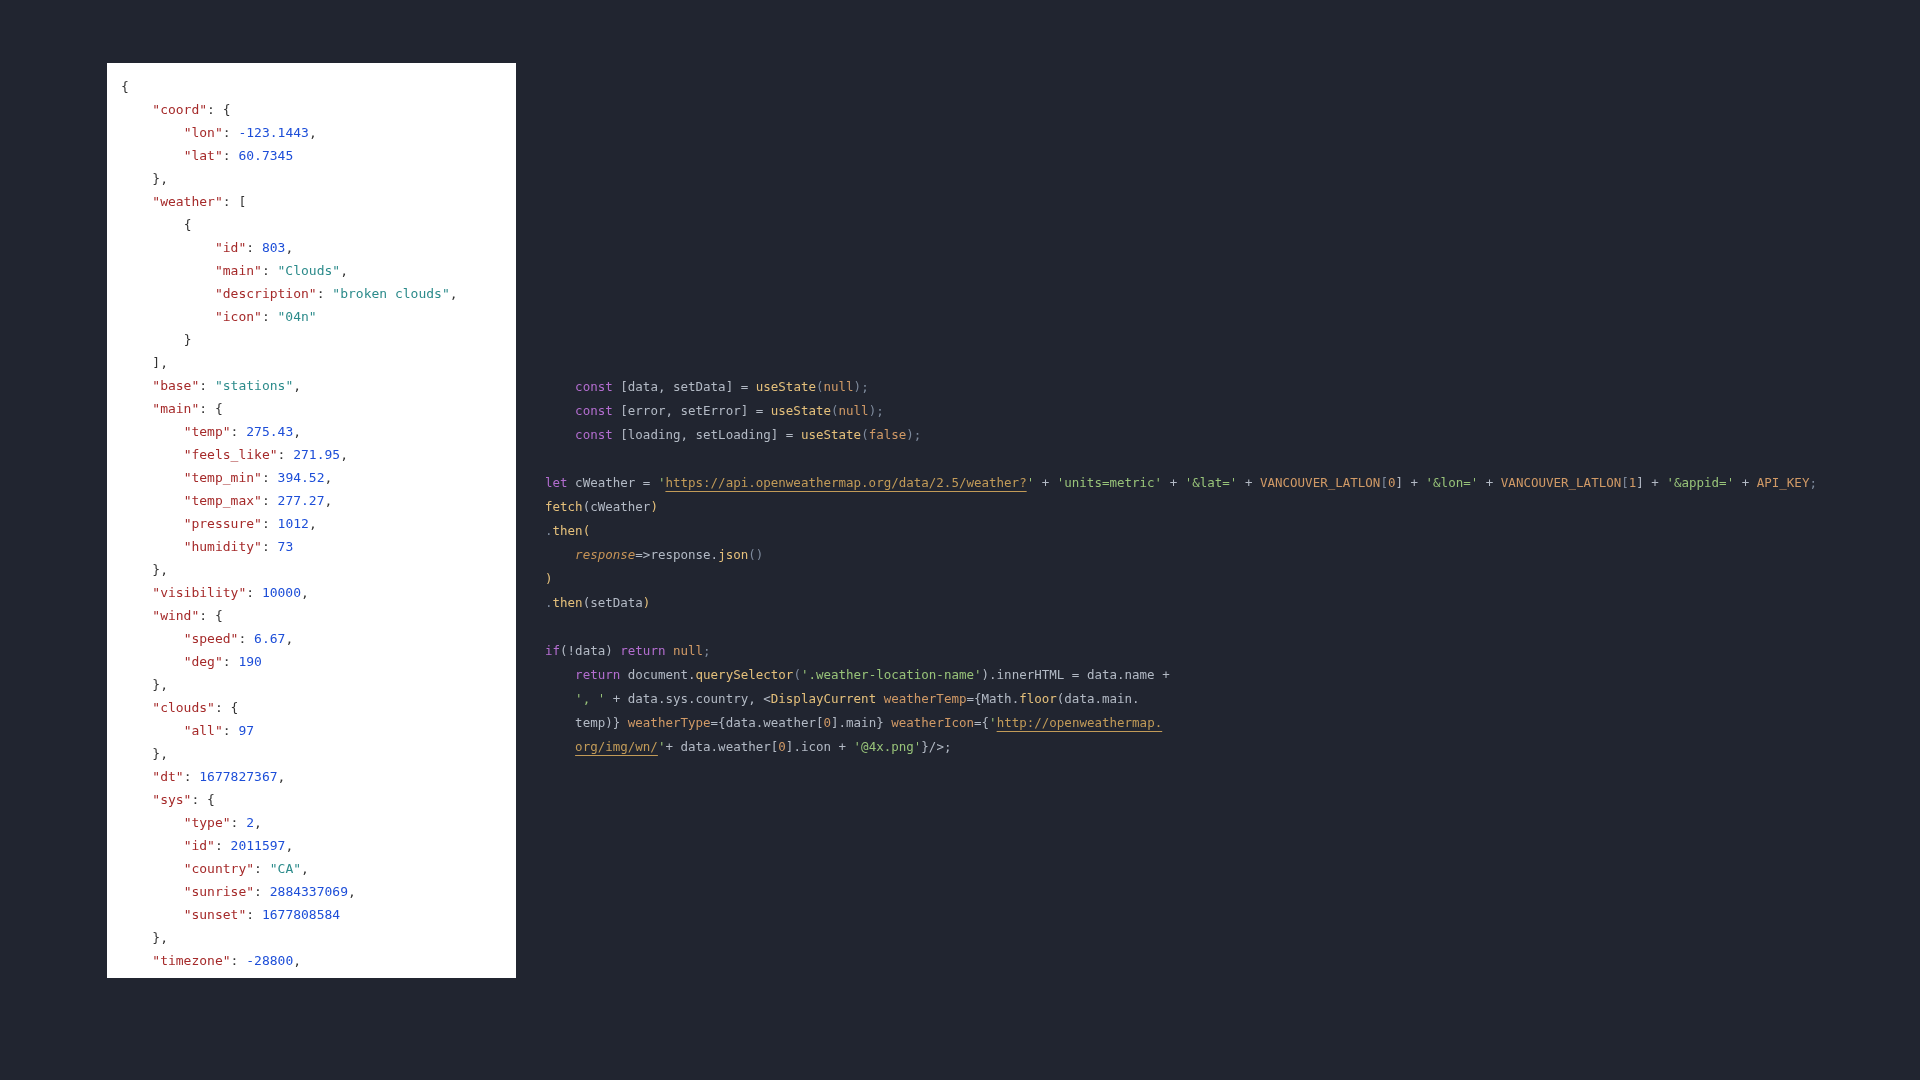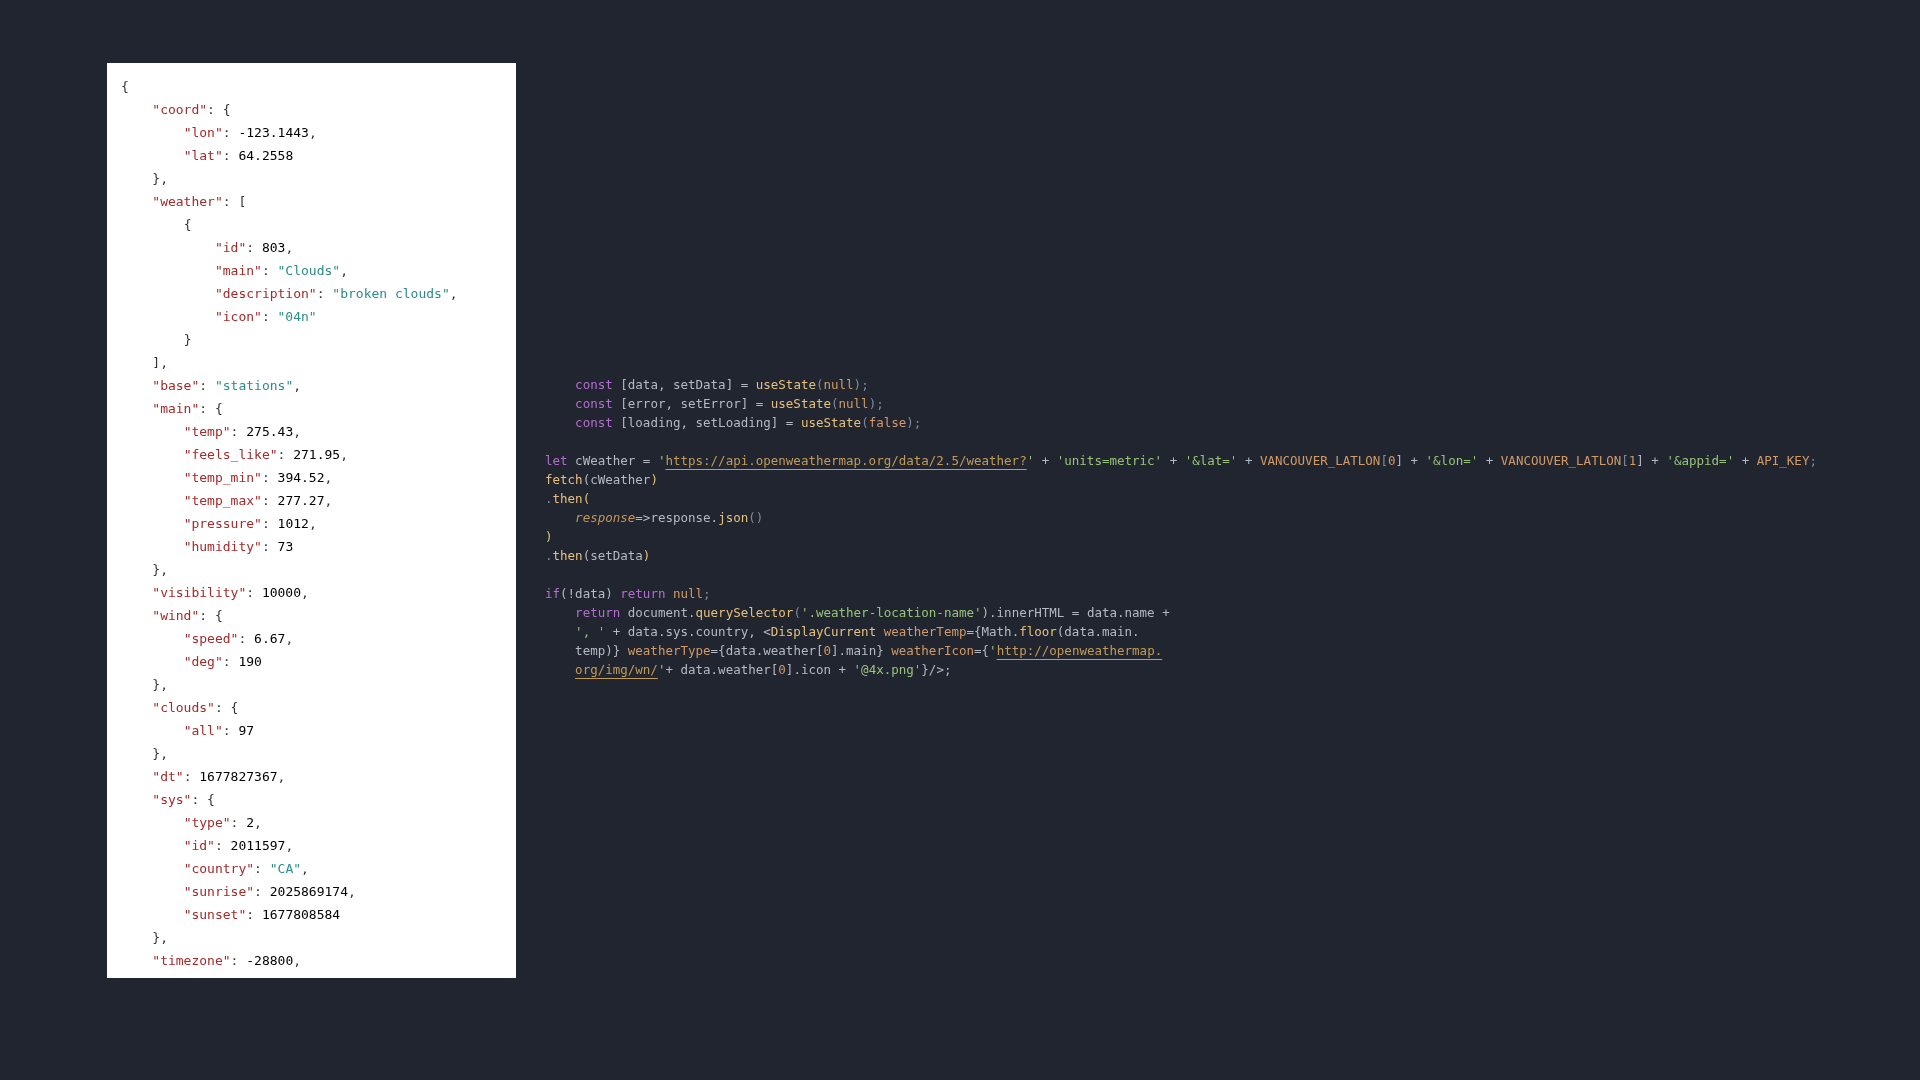--- a/index.html
+++ b/index.html
@@ -5,25 +5,25 @@
   html,body{margin:0;padding:0;width:1920px;height:1080px;background:#212530;overflow:hidden;}
   body{font-family:Consolas,"Courier New",monospace;font-size:13px;-webkit-font-smoothing:antialiased;}
   .stage{position:relative;width:1920px;height:1080px;}
 
   
   .json-panel{position:absolute;left:107px;top:63px;width:409px;height:915px;background:#ffffff;
               box-sizing:border-box;padding:12px 8px 12px 14px;line-height:23px;overflow:hidden;}
   .json-panel pre{margin:0;white-space:pre;}
   .j-key{color:#a52a2a;}
   .j-str{color:#2c8b8b;}
-  .j-num{color:#000000;}
+  .j-num{color:#1d4ed8;}
   .j-punc{color:#333;}
 
   
-  .code-panel{position:absolute;left:545px;top:375px;width:1320px;line-height:19px;}
+  .code-panel{position:absolute;left:545px;top:375px;width:1320px;line-height:24px;}
   .code-panel pre{margin:0;white-space:pre;font-size:12.5px;}
   .c-kw{color:#b36dcf;}         
   .c-var{color:#b3bac5;}        
   .c-fn{color:#e5c07b;}       
   .c-atom{color:#d19a66;}       
   .c-punc{color:#7e8a9c;}
   .c-str{color:#98c379;}        
   .c-str-u{color:#c29b58;text-decoration:underline solid #c29b58;text-underline-offset:4px;}       
   .c-param{font-style:italic;color:#c79457;}
   .c-const{color:#d19a66;}      
@@ -32,21 +32,21 @@
 </style>
 </head>
 <body>
 
 <div class="stage">
 
   <div class="json-panel">
 <pre><span class="j-punc">{</span>
     <span class="j-key">"coord"</span><span class="j-punc">: {</span>
         <span class="j-key">"lon"</span><span class="j-punc">: </span><span class="j-num">-123.1443</span><span class="j-punc">,</span>
-        <span class="j-key">"lat"</span><span class="j-punc">: </span><span class="j-num">64.2558</span>
+        <span class="j-key">"lat"</span><span class="j-punc">: </span><span class="j-num">60.7345</span>
     <span class="j-punc">},</span>
     <span class="j-key">"weather"</span><span class="j-punc">: [</span>
         <span class="j-punc">{</span>
             <span class="j-key">"id"</span><span class="j-punc">: </span><span class="j-num">803</span><span class="j-punc">,</span>
             <span class="j-key">"main"</span><span class="j-punc">: </span><span class="j-str">"Clouds"</span><span class="j-punc">,</span>
             <span class="j-key">"description"</span><span class="j-punc">: </span><span class="j-str">"broken clouds"</span><span class="j-punc">,</span>
             <span class="j-key">"icon"</span><span class="j-punc">: </span><span class="j-str">"04n"</span>
         <span class="j-punc">}</span>
     <span class="j-punc">],</span>
     <span class="j-key">"base"</span><span class="j-punc">: </span><span class="j-str">"stations"</span><span class="j-punc">,</span>
@@ -64,21 +64,21 @@
         <span class="j-key">"deg"</span><span class="j-punc">: </span><span class="j-num">190</span>
     <span class="j-punc">},</span>
     <span class="j-key">"clouds"</span><span class="j-punc">: {</span>
         <span class="j-key">"all"</span><span class="j-punc">: </span><span class="j-num">97</span>
     <span class="j-punc">},</span>
     <span class="j-key">"dt"</span><span class="j-punc">: </span><span class="j-num">1677827367</span><span class="j-punc">,</span>
     <span class="j-key">"sys"</span><span class="j-punc">: {</span>
         <span class="j-key">"type"</span><span class="j-punc">: </span><span class="j-num">2</span><span class="j-punc">,</span>
         <span class="j-key">"id"</span><span class="j-punc">: </span><span class="j-num">2011597</span><span class="j-punc">,</span>
         <span class="j-key">"country"</span><span class="j-punc">: </span><span class="j-str">"CA"</span><span class="j-punc">,</span>
-        <span class="j-key">"sunrise"</span><span class="j-punc">: </span><span class="j-num">2025869174</span><span class="j-punc">,</span>
+        <span class="j-key">"sunrise"</span><span class="j-punc">: </span><span class="j-num">2884337069</span><span class="j-punc">,</span>
         <span class="j-key">"sunset"</span><span class="j-punc">: </span><span class="j-num">1677808584</span>
     <span class="j-punc">},</span>
     <span class="j-key">"timezone"</span><span class="j-punc">: </span><span class="j-num">-28800</span><span class="j-punc">,</span></pre>
   </div>
 
   <div class="code-panel">
 <pre>    <span class="c-kw">const</span><span class="c-var"> [data, setData] = </span><span class="c-fn">useState</span><span class="c-punc">(</span><span class="c-atom">null</span><span class="c-punc">);</span>
     <span class="c-kw">const</span><span class="c-var"> [error, setError] = </span><span class="c-fn">useState</span><span class="c-punc">(</span><span class="c-atom">null</span><span class="c-punc">);</span>
     <span class="c-kw">const</span><span class="c-var"> [loading, setLoading] = </span><span class="c-fn">useState</span><span class="c-punc">(</span><span class="c-atom">false</span><span class="c-punc">);</span>
 

